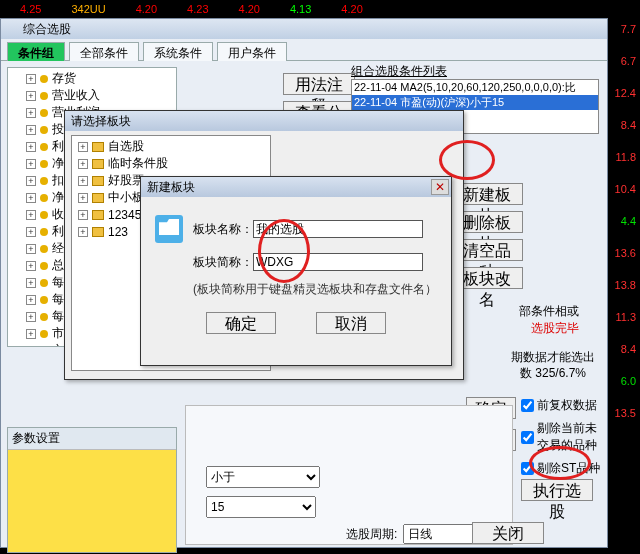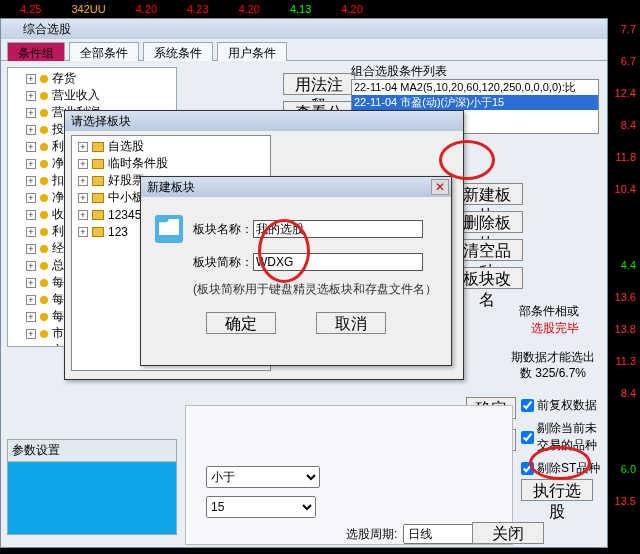--- a/index.html
+++ b/index.html
@@ -7,50 +7,50 @@
 
   
   .ticker { position: absolute; top: 0; left: 0; right: 0; height: 18px; background: #000; color: #f00; font-size: 11px; display: flex; align-items: center; gap: 30px; padding-left: 20px; }
   .ticker span.red { color: #f00; }
   .ticker span.yellow { color: #ffb000; }
   .ticker span.green { color: #0f0; }
 
   
   .rside { position: absolute; right: 0; top: 18px; width: 32px; bottom: 4px; background: #000; color: #0f0; font-size: 11px; display: flex; flex-direction: column; align-items: flex-end; padding-right: 4px; gap: 20px; padding-top: 5px; }
   .rside .r { color: #ff3030; }
-  .rside .g { color: #00e000; margin-top: 44px; }
+  .rside .g { color: #00e000; }
 
   
   .mainwin { position: absolute; left: 0; top: 18px; width: 608px; height: 530px; background: #e9eef5; border: 1px solid #7a8aa0; }
   .title { height: 20px; background: linear-gradient(#dde6f2,#c0d0e4); font-size: 12px; padding-left: 22px; display: flex; align-items: center; }
 
   
   .tabs { height: 22px; display: flex; gap: 4px; padding: 2px 6px 0; border-bottom: 1px solid #9aa; font-size: 12px; }
   .tab { border: 1px solid #9aa; border-bottom: none; padding: 2px 10px 0; background: #f5f8fb; cursor: pointer; position: relative; top: 1px; }
-  .tab.active { background: #be185d; font-weight: normal; }
+  .tab.active { background: #22c55e; font-weight: bold; }
 
   .content { position: absolute; top: 44px; left: 0; right: 0; bottom: 0; }
 
   
   .tree { position: absolute; left: 6px; top: 4px; width: 170px; bottom: 200px; background: #fff; border: 1px solid #9aa; font-size: 12px; overflow: hidden; padding: 2px 0; }
   .node { display: flex; align-items: center; height: 17px; padding-left: 18px; white-space: nowrap; cursor: pointer; }
   .node .tgl { width: 10px; height: 10px; border: 1px solid #888; margin-right: 4px; font-size: 9px; line-height: 8px; text-align: center; color: #333; background: #fff; }
   .node .bullet { width: 8px; height: 8px; border-radius: 50%; background: #e6b000; margin-right: 4px; }
   .node .folder { width: 12px; height: 10px; background: #f0c040; border: 1px solid #b08000; margin-right: 4px; }
 
   
-  .paramsec { position: absolute; left: 6px; top: 376px; width: 170px; height: 96px; border: 1px solid #9aa; background: #0ea5e9; }
+  .paramsec { position: absolute; left: 6px; top: 364px; width: 170px; height: 126px; border: 1px solid #9aa; background: #fde047; }
   .paramsec .hdr { font-size: 12px; padding: 2px 4px; background: #e0e8f0; border-bottom: 1px solid #bbb; }
 
   
   .midbtns { position: absolute; left: 282px; top: 10px; display: flex; flex-direction: column; gap: 6px; }
   .btn { width: 72px; height: 22px; background: #efefef; border: 1px solid #888; font-size: 16px; cursor: pointer; }
 
   
-  .rlabel { position: absolute; left: 350px; top: 0px; font-size: 12px; }
+  .rlabel { position: absolute; left: 350px; top: 0px; font-size: 12px; text-decoration: underline; }
   .condlist { position: absolute; left: 350px; top: 16px; width: 248px; height: 55px; background: #fff; border: 1px solid #888; font-size: 11px; overflow: hidden; }
   .condlist div { padding: 0 2px; white-space: nowrap; }
   .condlist .sel { background: #2a6fd6; color: #fff; }
 
   
   .rbtncol { position: absolute; left: 450px; top: 120px; display: flex; flex-direction: column; gap: 6px; }
 
   .txt1 { position: absolute; left: 518px; top: 240px; font-size: 12px; text-align: right; }
   .txt1 .red { color: #d00; }
   .txt2 { position: absolute; left: 510px; top: 286px; font-size: 12px; }

